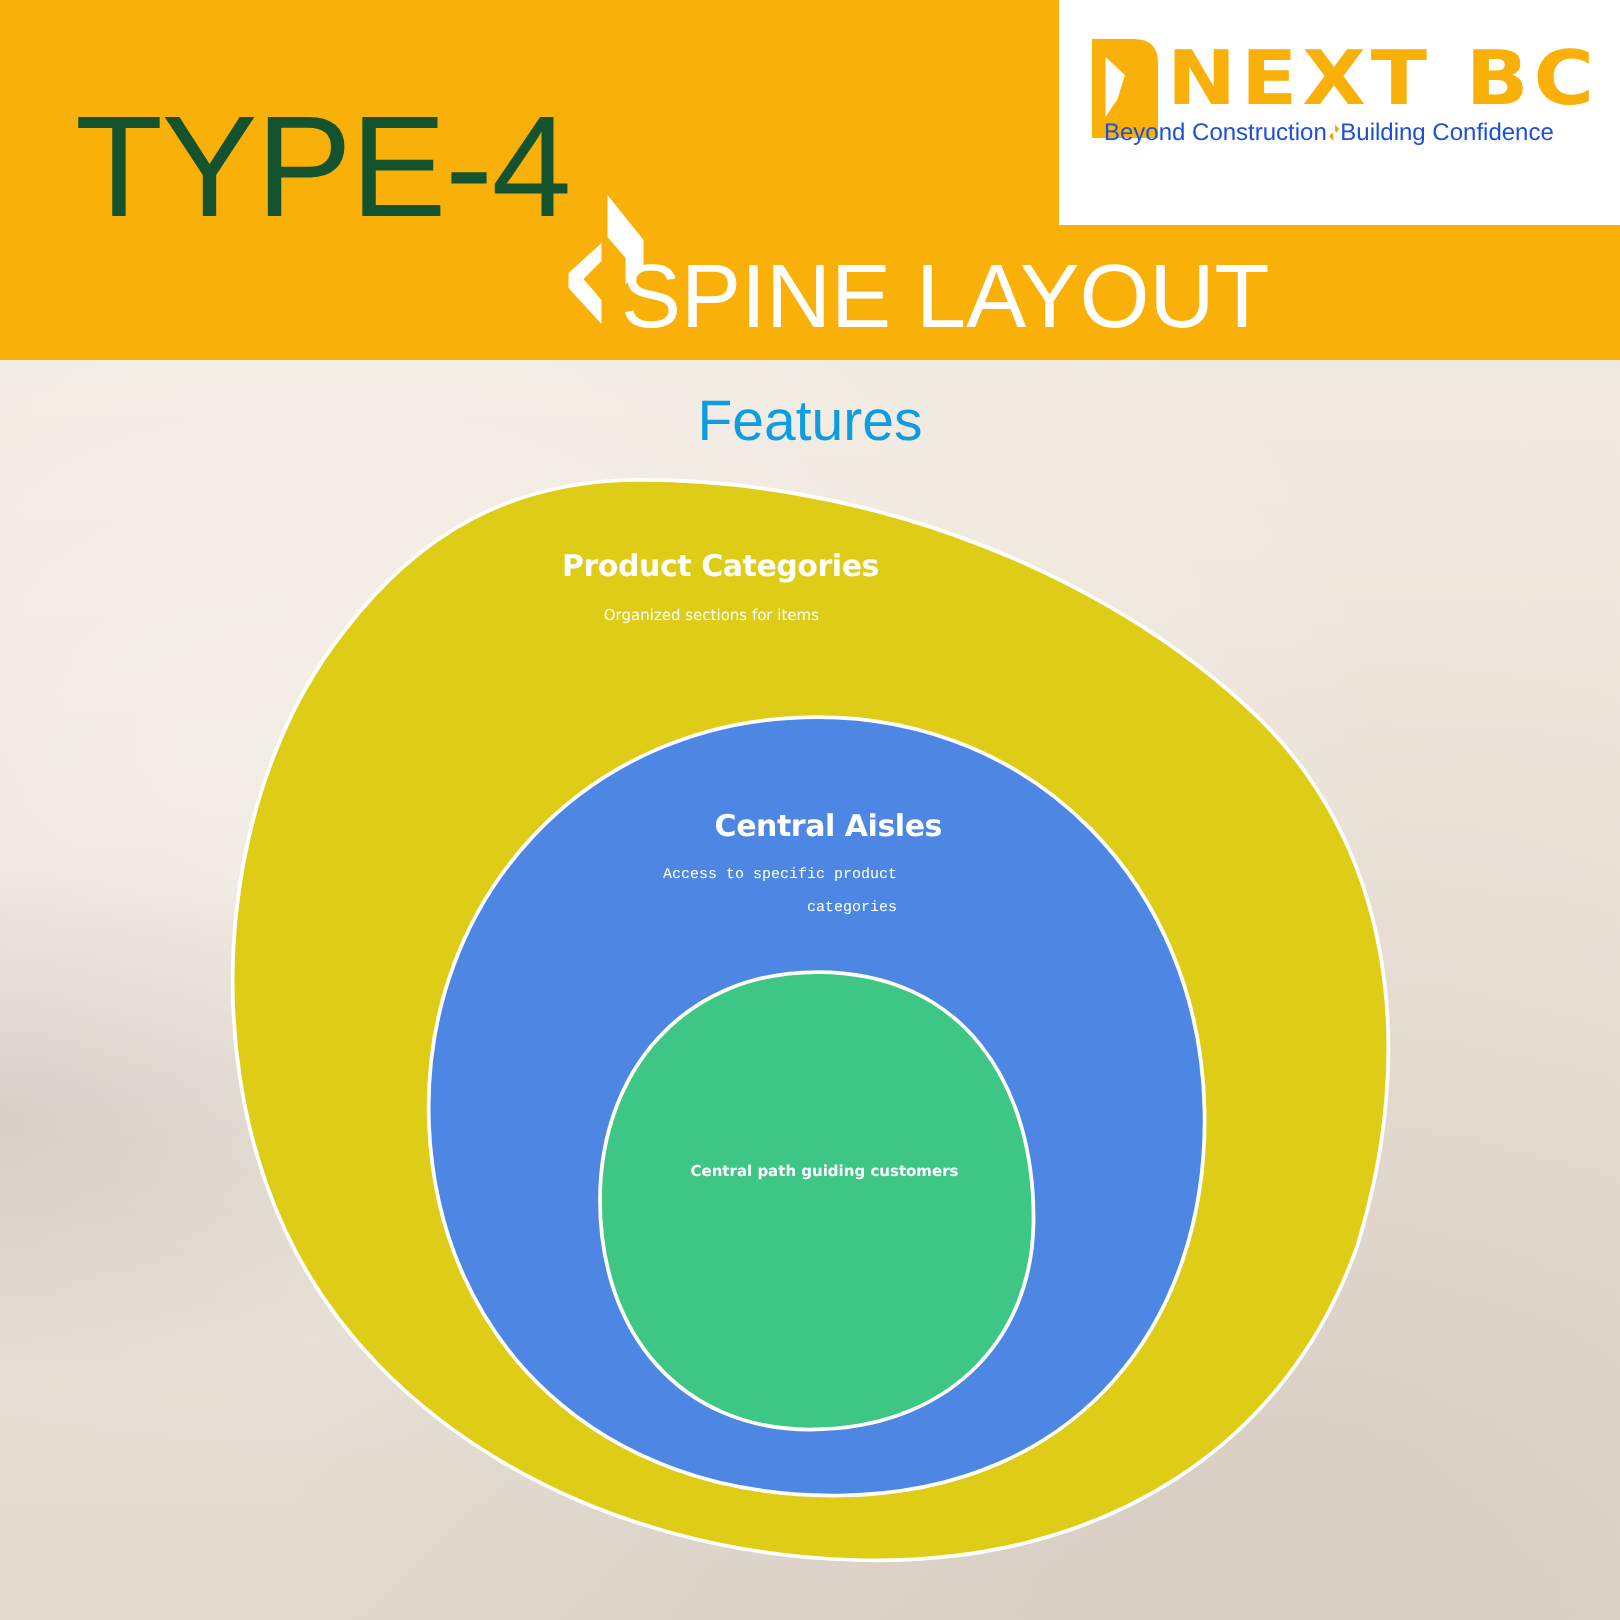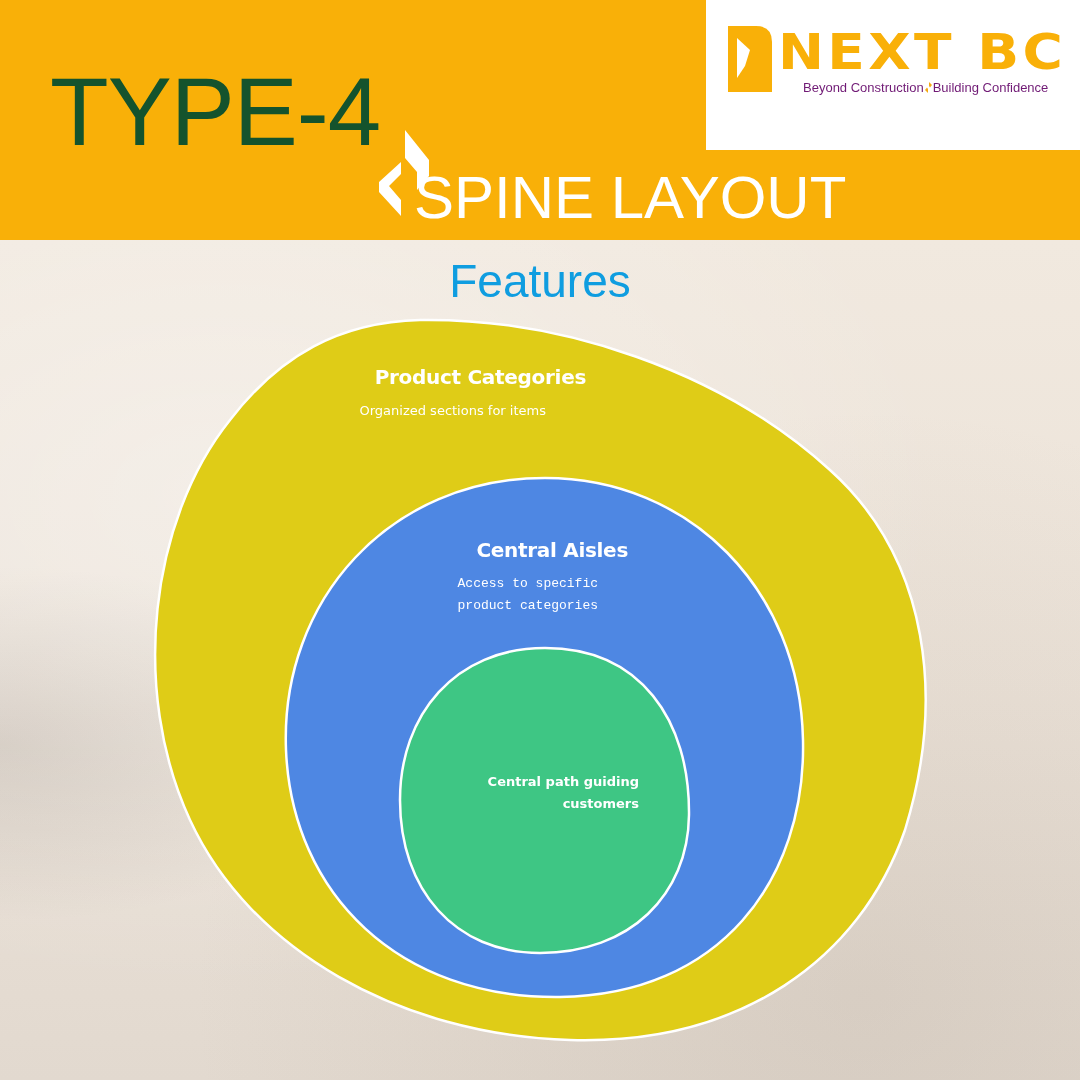--- a/index.html
+++ b/index.html
@@ -25,44 +25,44 @@
       background: #ffffff;
     }
     .logo-icon { position: absolute; left: 728px; top: 26px; width: 44px; height: 66px; }
     .logo-word {
       position: absolute; left: 778px; top: 24px;
       font-family: "DejaVu Sans", sans-serif; font-weight: bold;
       font-size: 50px; line-height: 56px; color: #f9b008; letter-spacing: 3px;
       transform: scaleX(1.1); transform-origin: left center;
     }
     .logo-tag {
-      position: absolute; left: 803px; top: 80px;
-      font-size: 13px; color: #701a75; white-space: nowrap;
+      position: absolute; left: 736px; top: 80px;
+      font-size: 16px; color: #1d4ed8; white-space: nowrap;
     }
     .logo-tag .mini { display: inline-block; width: 7px; height: 11px; vertical-align: -1px; margin: 0 1px; }
     .title-type {
       position: absolute; left: 50px; top: 62px;
       font-size: 96px; line-height: 100px; color: #14532d; letter-spacing: -1px;
     }
     .title-mark { position: absolute; left: 375px; top: 128px; width: 58px; height: 90px; }
     .title-layout {
       position: absolute; left: 414px; top: 162px;
       font-size: 60px; line-height: 72px; color: #ffffff;
     }
     .features {
       position: absolute; left: 0; width: 1080px; top: 258px; text-align: center;
-      font-size: 46px; line-height: 46px; color: #0f9de0;
+      font-size: 38px; line-height: 46px; color: #0f9de0;
     }
     svg.diagram { position: absolute; left: 0; top: 0; }
     .lbl {
       position: absolute; text-align: right; color: #ffffff;
       font-family: "DejaVu Sans", sans-serif;
     }
     .lbl .h { font-weight: bold; font-size: 20px; line-height: 26px; letter-spacing: -0.3px; }
-    .lbl .d { font-size: 13px; line-height: 22px; margin-top: 10px; }
+    .lbl .d { font-size: 10px; line-height: 22px; margin-top: 10px; }
   </style>
 </head>
 <body>
 
 <div class="bg"></div>
 
 <div class="header" style="background: rgb(249, 176, 8);"></div>
 
 <div class="logo-box">
 </div>

